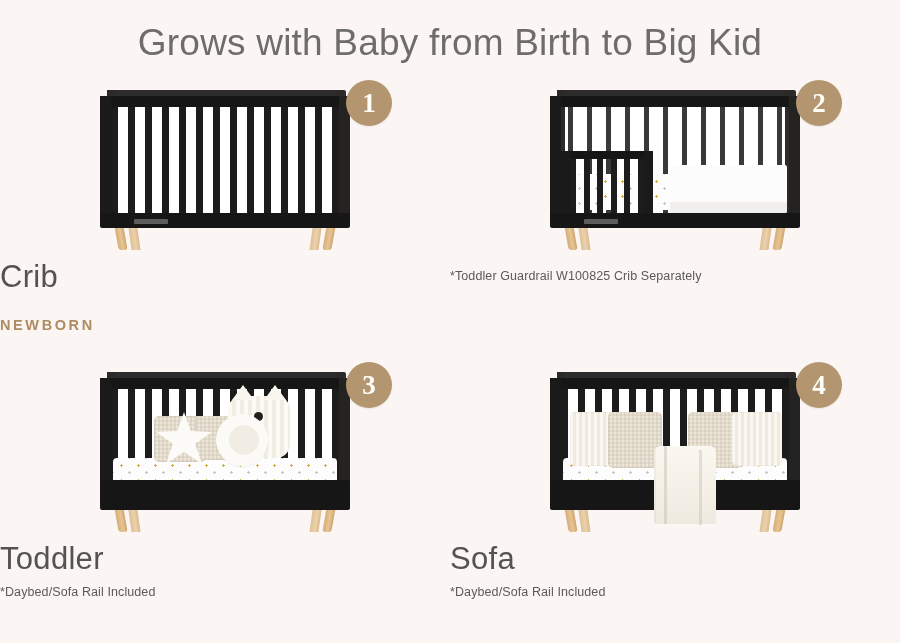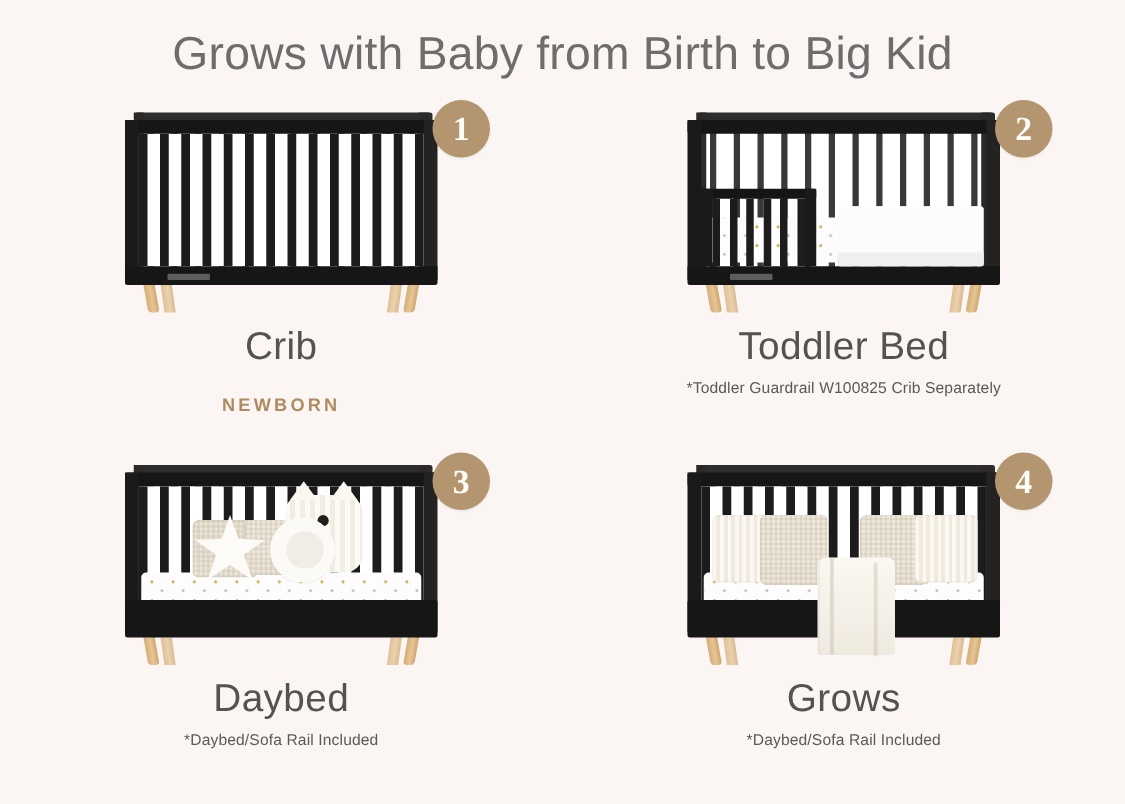--- a/index.html
+++ b/index.html
@@ -229,21 +229,21 @@
   .throw:before{
     content:"";position:absolute;left:10px;top:0;width:3px;height:100%;
     background:rgba(200,192,178,.5);
   }
   .throw:after{
     content:"";position:absolute;right:14px;top:4px;width:3px;height:96%;
     background:rgba(200,192,178,.45);
   }
 
   
-  .caption{width:450px;text-align:center;position:absolute;top:178px;}
+  .caption{width:450px;position:absolute;top:178px;}
   .cap-title{
     font-size:31px;font-weight:400;color:#55534F;
     letter-spacing:.3px;line-height:1.1;
     font-family:"Liberation Sans", sans-serif;
   }
   .cap-sub{
     margin-top:23px;
     font-size:14.5px;font-weight:700;color:#AE8B62;
     letter-spacing:2.6px;
   }
@@ -368,21 +368,20 @@
             <div class="logo"></div>
           </div>
           <div class="legrail"></div>
           <div class="leg bl"></div>
           <div class="leg br"></div>
           <div class="leg l"></div>
           <div class="leg r"></div>
         </div>
       </div>
       <div class="caption">
-        <div class="cap-title">Toddler Bed</div>
         <div class="cap-note">*Toddler Guardrail W100825 Crib Separately</div>
       </div>
     </div>
 
     <div class="panel p3">
       <div class="stage">
         <div class="badge">3</div>
         <div class="bed">
           <div class="carcass">
             <div class="backrail"></div>
@@ -435,21 +434,21 @@
             <div class="logo"></div>
           </div>
           <div class="legrail"></div>
           <div class="leg bl"></div>
           <div class="leg br"></div>
           <div class="leg l"></div>
           <div class="leg r"></div>
         </div>
       </div>
       <div class="caption">
-        <div class="cap-title">Daybed</div>
+        <div class="cap-title">Toddler</div>
         <div class="cap-note">*Daybed/Sofa Rail Included</div>
       </div>
     </div>
 
     <div class="panel p4">
       <div class="stage">
         <div class="badge">4</div>
         <div class="bed">
           <div class="carcass">
             <div class="backrail"></div>
@@ -500,19 +499,19 @@
             <div class="logo"></div>
           </div>
           <div class="legrail"></div>
           <div class="leg bl"></div>
           <div class="leg br"></div>
           <div class="leg l"></div>
           <div class="leg r"></div>
         </div>
       </div>
       <div class="caption">
-        <div class="cap-title">Grows</div>
+        <div class="cap-title">Sofa</div>
         <div class="cap-note">*Daybed/Sofa Rail Included</div>
       </div>
     </div>
 
   </div>
 </div>
 
 </body></html>

